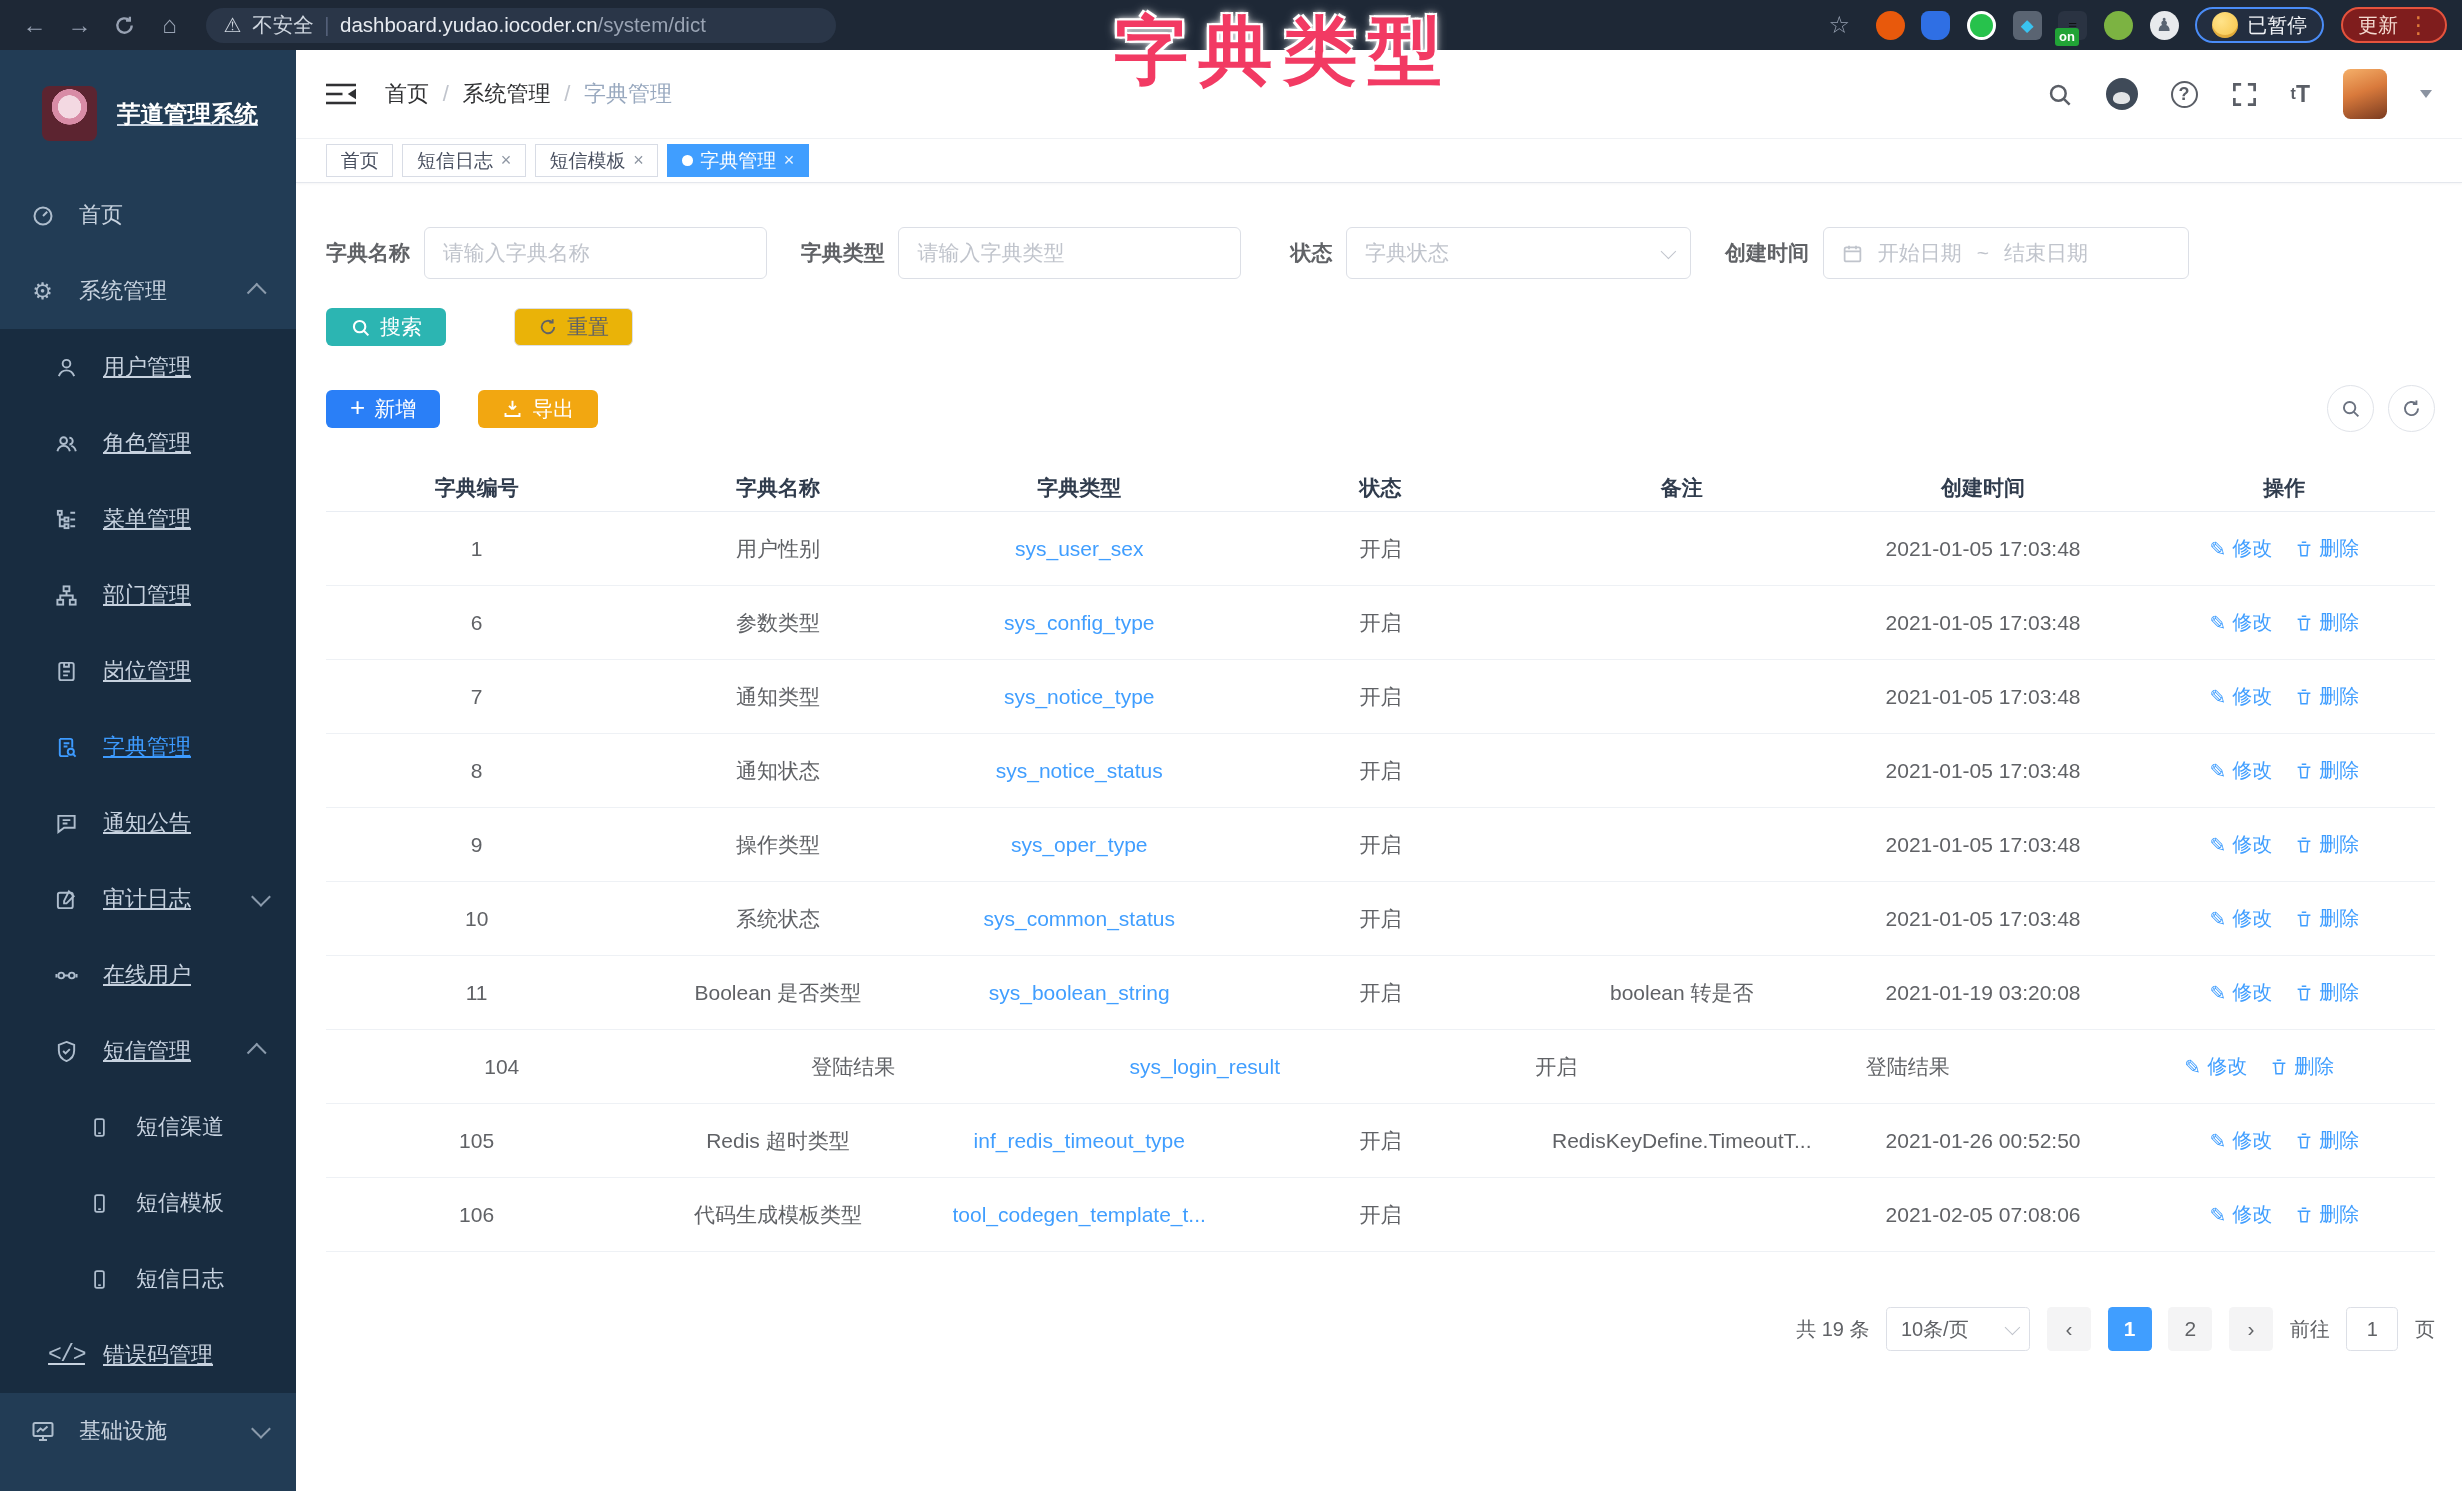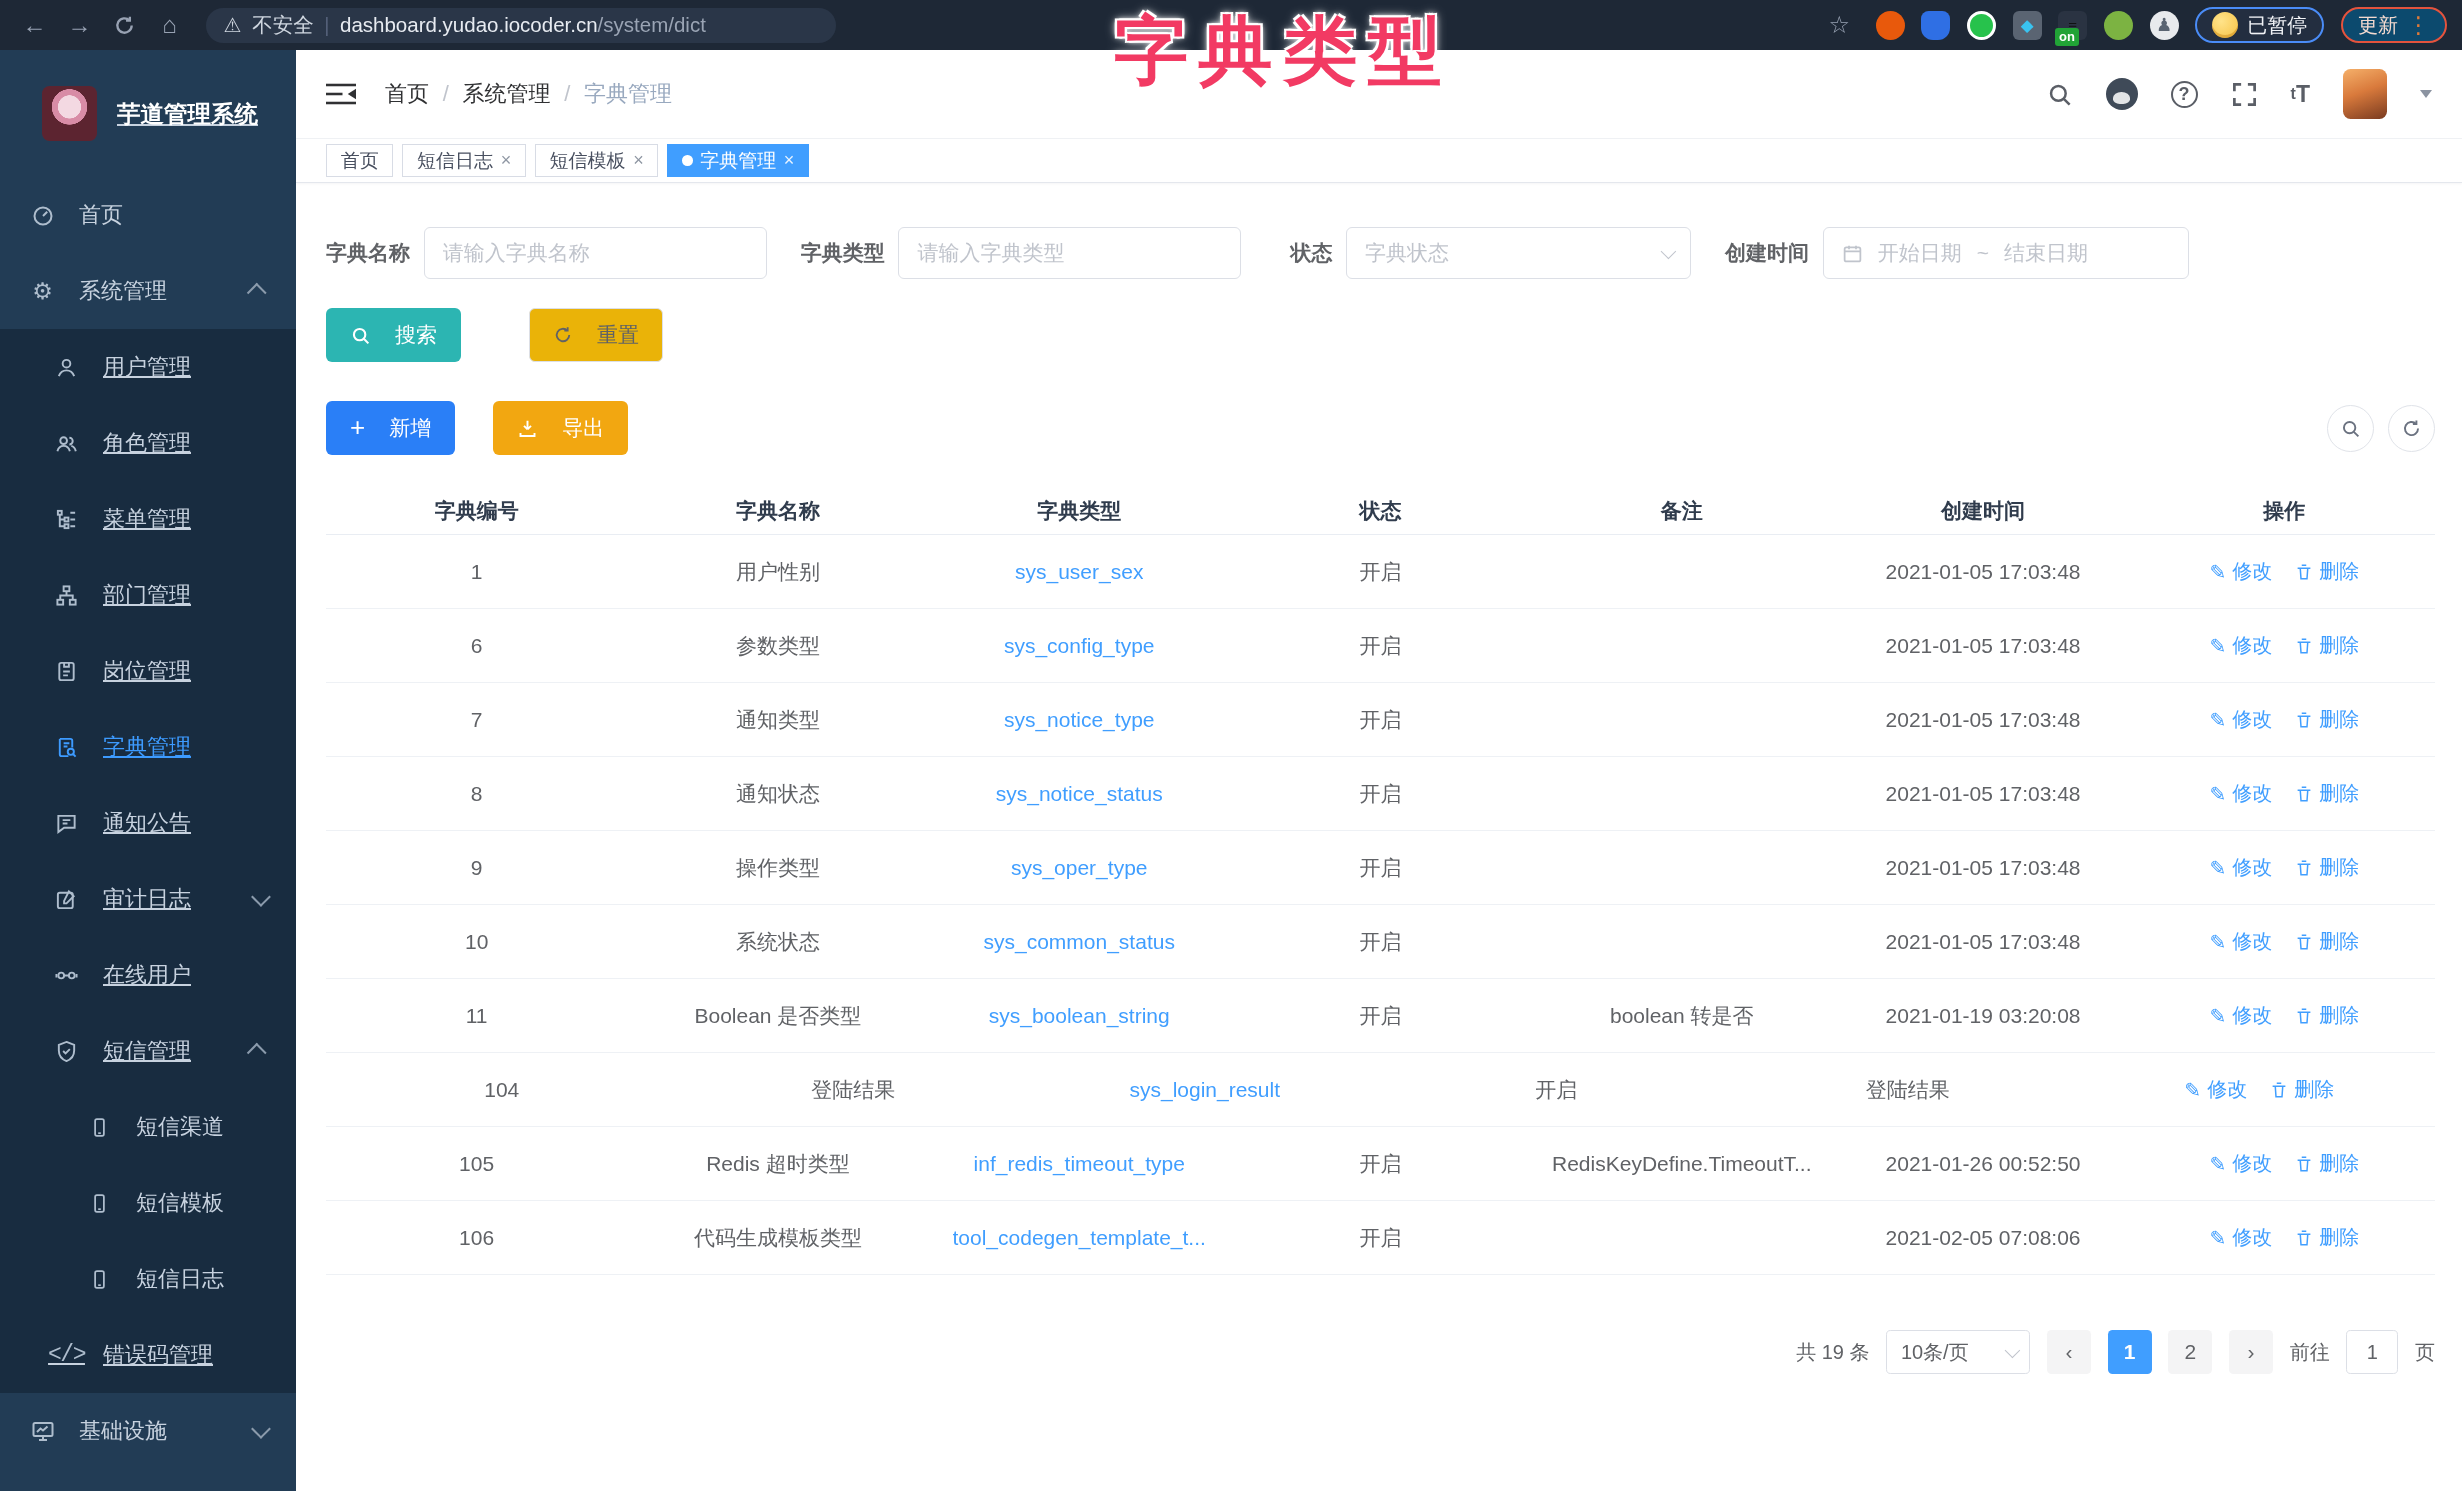--- a/index.html
+++ b/index.html
@@ -13,21 +13,21 @@
   .url-pill .warn{font-size:20px;color:#cfd6df;}
   .url-pill .sep{color:#55617a;font-size:20px;}
   .url-host{color:#e7ebf1;}
   .url-path{color:#9aa4b4;}
   .chrome-right{margin-left:auto;display:flex;align-items:center;gap:16.7px;}
   .ext{width:29px;height:29px;border-radius:50%;display:flex;align-items:center;justify-content:center;font-size:15px;color:#fff;flex:0 0 auto;position:relative;}
   .ext.sq{border-radius:6px;}
   .on-badge{position:absolute;left:-3px;bottom:-6px;background:#21a336;color:#fff;font-size:13px;line-height:1;padding:2.3px 3.8px;border-radius:3px;font-weight:bold;}
   .pill{height:36px;border-radius:18px;display:flex;align-items:center;gap:9px;padding:0 15px;font-size:20px;color:#f1f3f6;flex:0 0 auto;}
   .pill.paused{border:2.3px solid #4a8cf7;background:#232e40;justify-content:flex-end;}
-  .pill.update{border:2.3px solid #e5533d;background:#0c4a6e;color:#f3d9cf;}
+  .pill.update{border:2.3px solid #e5533d;background:#7f1d1d;color:#f3d9cf;}
   .emoji-dot{width:26px;height:26px;border-radius:50%;background:radial-gradient(circle at 35% 35%,#ffe38a,#f6c244);box-shadow:inset 0 -3px 0 rgba(180,110,0,.35);}
   .kebab{color:#e07b39;font-size:23px;letter-spacing:0;}
 
   
   .watermark{position:absolute;left:1114px;top:1.5px;z-index:60;font-size:74px;font-weight:900;letter-spacing:10.6px;color:#f23a63;
     text-shadow:0 0 4.6px #fff,0 0 7.6px #fff,2.3px 2.3px 0 #fff,-2.3px -2.3px 0 #fff,2.3px -2.3px 0 #fff,-2.3px 2.3px 0 #fff,0 0 12px #ffffffcc;white-space:nowrap;}
 
   
   .app{position:absolute;left:0;top:50px;width:2462px;height:1441px;display:flex;}
 
@@ -80,21 +80,21 @@
   
   .filters{display:flex;align-items:center;}
   .f-label{font-size:21px;color:#606266;font-weight:bold;white-space:nowrap;}
   .inp{height:52px;border:0.8px solid #dcdfe6;border-radius:6px;background:#fff;display:flex;align-items:center;padding:0 18px;font-size:21px;color:#c0c4cc;}
   .inp input{border:none;outline:none;width:100%;font-size:21px;color:#606266;font-family:inherit;}
   .inp input::placeholder{color:#c0c4cc;}
   .sel-chev{margin-left:auto;width:10.6px;height:10.6px;border-right:1.5px solid #c0c4cc;border-bottom:1.5px solid #c0c4cc;transform:rotate(45deg) translateY(-3px);}
   .gap18{width:13.7px;}.gap45{width:34px;}.gap65{width:49px;}
 
   
-  .btn{height:54px;border-radius:6px;display:inline-flex;align-items:center;justify-content:center;gap:24px;font-size:21px;padding:0 23px;cursor:pointer;border:0.8px solid transparent;white-space:nowrap;}
+  .btn{height:38px;border-radius:6px;display:inline-flex;align-items:center;justify-content:center;gap:9px;font-size:21px;padding:0 23px;cursor:pointer;border:0.8px solid transparent;white-space:nowrap;}
   .btn-search{background:#2cb5b2;color:#fff;}
   .btn-reset{background:#eab308;border-color:#dcdfe6;color:#606266;margin-left:48px;}
   .btn-add{background:#2a7ff7;color:#fff;}
   .btn-export{background:#f2a711;color:#fff;}
   .row2{margin-top:29px;display:flex;gap:20px;}
   .row3{margin-top:39px;display:flex;gap:38px;align-items:center;}
   .circle-btn{width:47px;height:47px;border-radius:50%;border:0.8px solid #e0e3e9;background:#fff;color:#6b7280;display:flex;align-items:center;justify-content:center;}
   .right-tools{margin-left:auto;display:flex;gap:13.7px;}
   .plus{font-size:26px;line-height:1;margin-top:-2.3px;}
 

